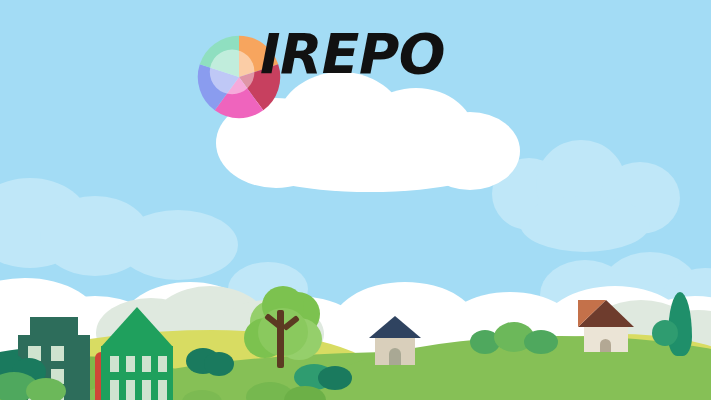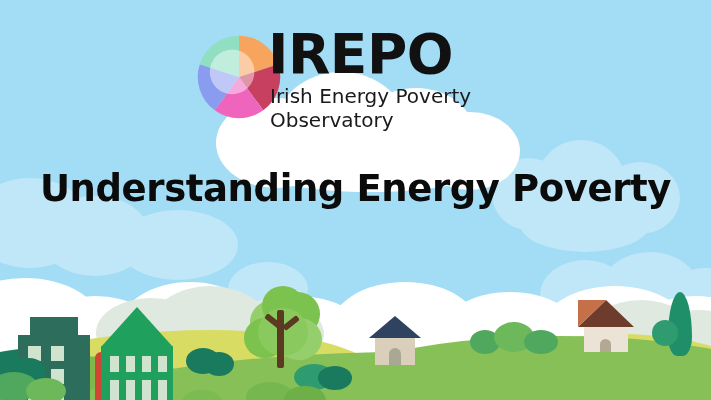--- a/index.html
+++ b/index.html
@@ -59,23 +59,24 @@
     position: absolute;
     left: 0px;
     top: 8px;
     width: 86px;
     height: 86px;
   }
   .wheel svg { display: block; }
 
   .logo-text {
     position: absolute;
-    left: 72px;
+    left: 64px;
     top: 0px;
     width: 250px;
+    font-style: italic;
   }
   .logo-name {
     font-family: "DejaVu Sans", sans-serif;
     font-weight: 700;
     font-size: 55px;
     line-height: 56px;
     letter-spacing: -0.5px;
     color: #111111;
     margin: 0;
     padding: 0;
@@ -186,26 +187,23 @@
         <path d="M50 50 L50 2 A48 48 0 0 1 95.6 35.2 Z" fill="#f7a55e"></path>
         <path d="M50 50 L95.6 35.2 A48 48 0 0 1 78.2 88.8 Z" fill="#c7405f"></path>
         <path d="M50 50 L78.2 88.8 A48 48 0 0 1 21.8 88.8 Z" fill="#ef64bd"></path>
         <path d="M50 50 L21.8 88.8 A48 48 0 0 1 4.4 35.2 Z" fill="#8a9cef"></path>
         <path d="M50 50 L4.4 35.2 A48 48 0 0 1 50 2 Z" fill="#8fdfc0"></path>
         <circle cx="42" cy="44" r="26" fill="#ffffff" opacity="0.45"></circle>
       </svg>
     </div>
     <div class="logo-text">
       <div class="logo-name">IREPO</div>
-      <div class="logo-sub">Irish Energy Poverty
-Observatory</div>
     </div>
   </div>
 
-  <div class="title">Understanding Energy Poverty</div>
 
   <div class="hill" style="left:-40px; top:330px; width:420px; height:120px; background:#d8dc62; border-radius:60% 40% 0 0;"></div>
   <div class="hill" style="left:470px; top:334px; width:300px; height:120px; background:#d8dc62; border-radius:50% 50% 0 0;"></div>
 
   <div class="hill" style="left:-60px; top:348px; width:180px; height:90px; background:#1a7a5e; border-radius:55% 45% 0 0;"></div>
 
   <div class="hill" style="left:-80px; top:356px; width:300px; height:90px; background:#7fb74a; border-radius:50% 50% 0 0;"></div>
 
   <div class="hill" style="left:60px; top:352px; width:760px; height:140px; background:#86c056; border-radius:46% 54% 0 0;"></div>
   <div class="hill" style="left:300px; top:336px; width:520px; height:140px; background:#86c056; border-radius:50% 50% 0 0;"></div>

